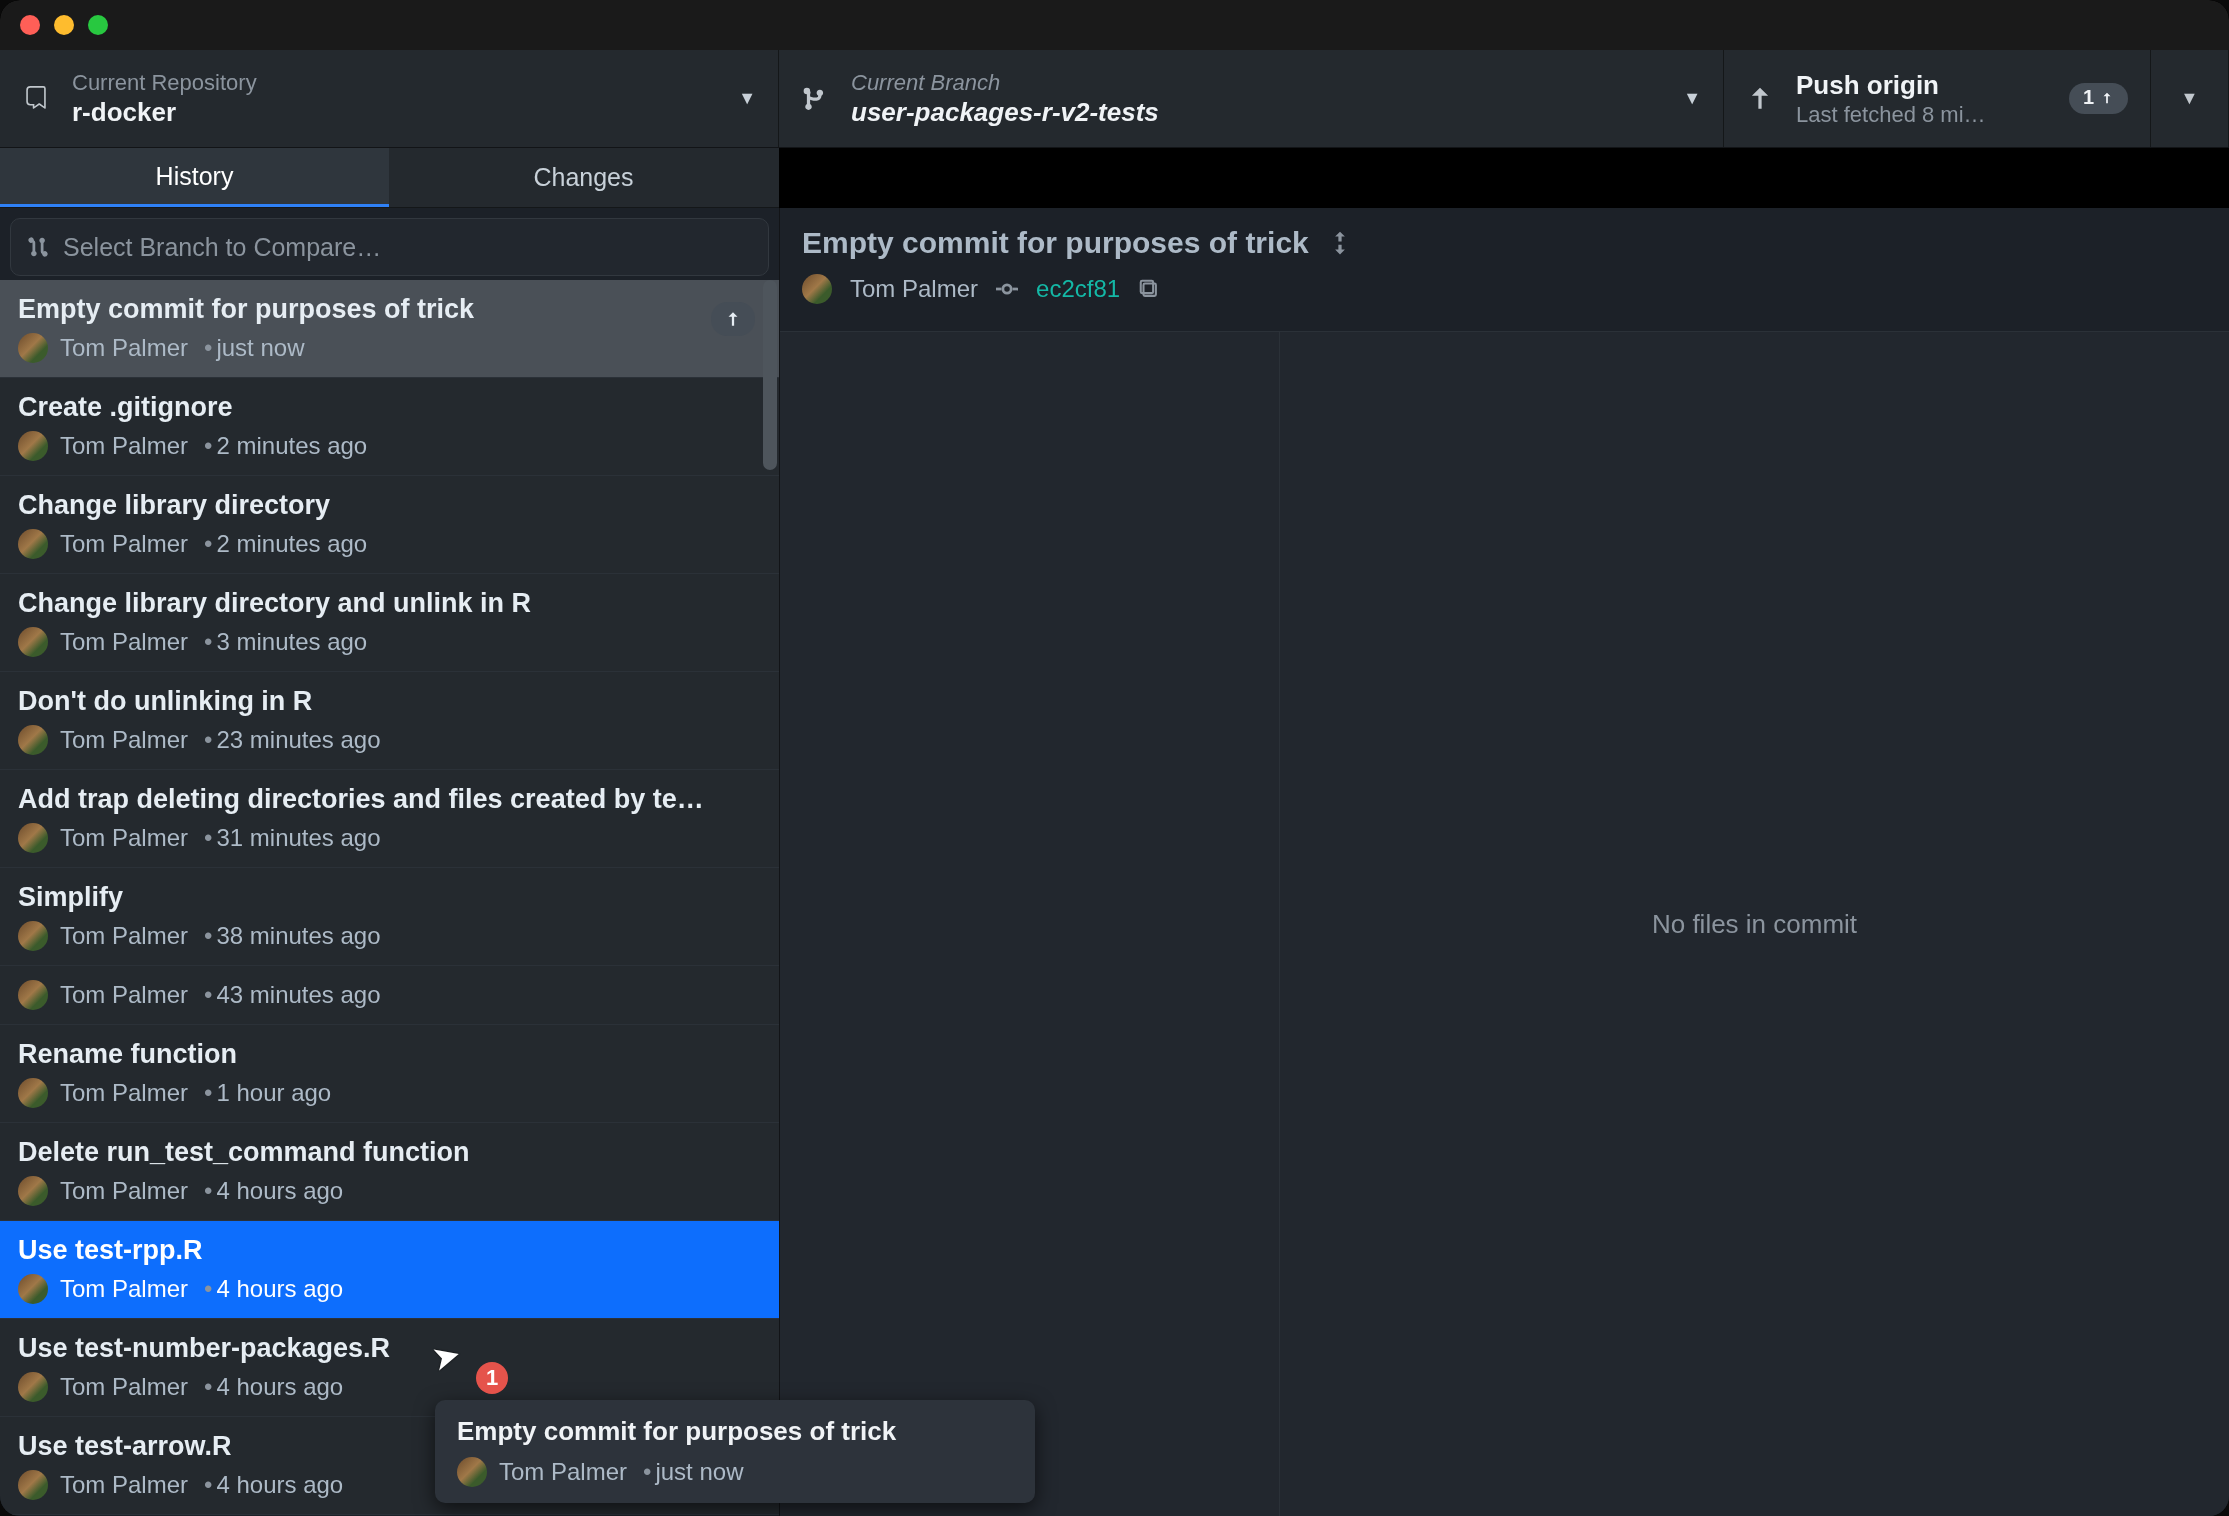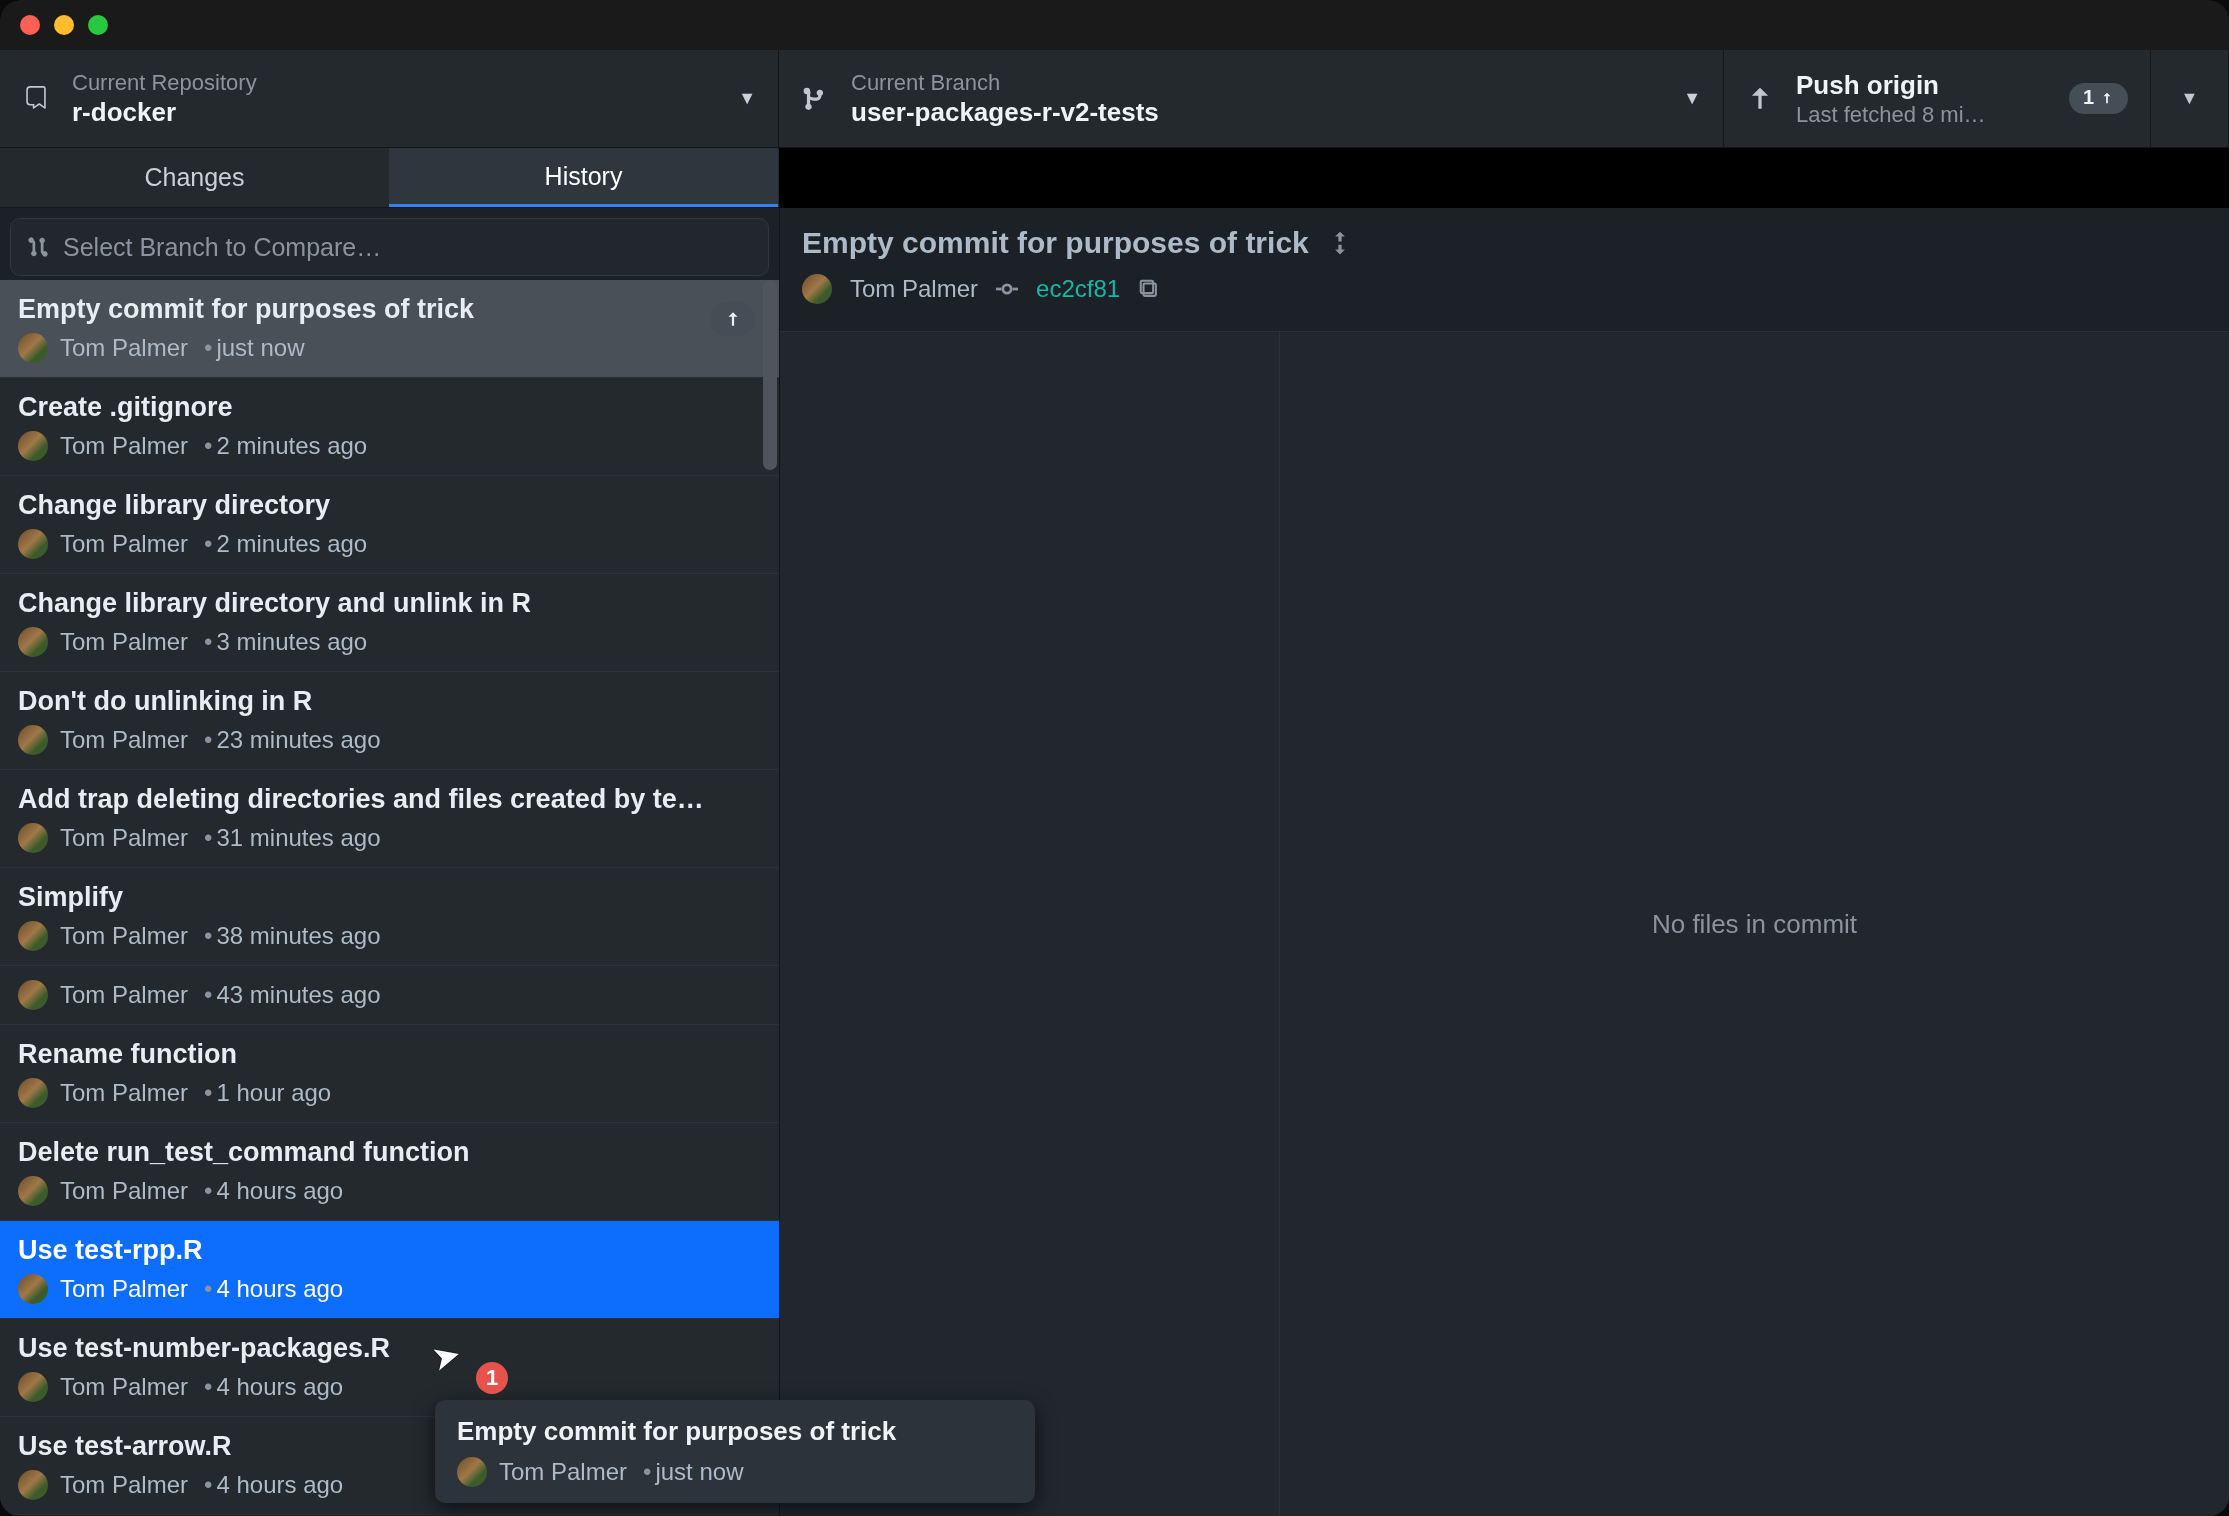--- a/index.html
+++ b/index.html
@@ -45,21 +45,21 @@
   }
   .toolbar-section {
     display: flex;
     align-items: center;
     padding: 0 22px;
     border-right: 1px solid #141719;
     position: relative;
     color: #c1c7cd;
   }
   .repo-section { width: 779px; }
-  .branch-section { width: 945px; }
+  .branch-section { width: 945px; font-style: italic; }
   .push-section { flex: 1; }
   .push-caret-section { width: 78px; justify-content: center; }
 
   .tb-icon {
     width: 28px; height: 28px; margin-right: 22px; flex-shrink: 0;
     display:flex; align-items:center; justify-content:center;
   }
   .tb-labels { line-height: 1.25; }
   .tb-small { font-size: 22px; color: #8b949e; }
   .tb-big { font-size: 26px; font-weight: 600; color: #f0f3f6; }
@@ -313,22 +313,22 @@
       </div>
     </div>
 
     <div class="toolbar-section push-caret-section">
       <span style="font-size:18px;">▼</span>
     </div>
   </div>
 
   <div class="tabs-wrap">
     <div class="tabs">
+      <div class="tab active">History</div>
       <div class="tab">Changes</div>
-      <div class="tab active">History</div>
     </div>
   </div>
 
   <div class="body-area">
     <div class="sidebar">
       <div class="compare-bar">
         <span>
           <svg width="22" height="22" viewBox="0 0 16 16" fill="#8b949e">
               <path d="M5 3a2 2 0 1 0-1 1.73V11a2 2 0 1 0 2 0V4.73A2 2 0 0 0 5 3zm6 10a2 2 0 1 0 1-1.73V5a2 2 0 1 0-2 0v6.27A2 2 0 0 0 11 13z"></path>
             </svg>

